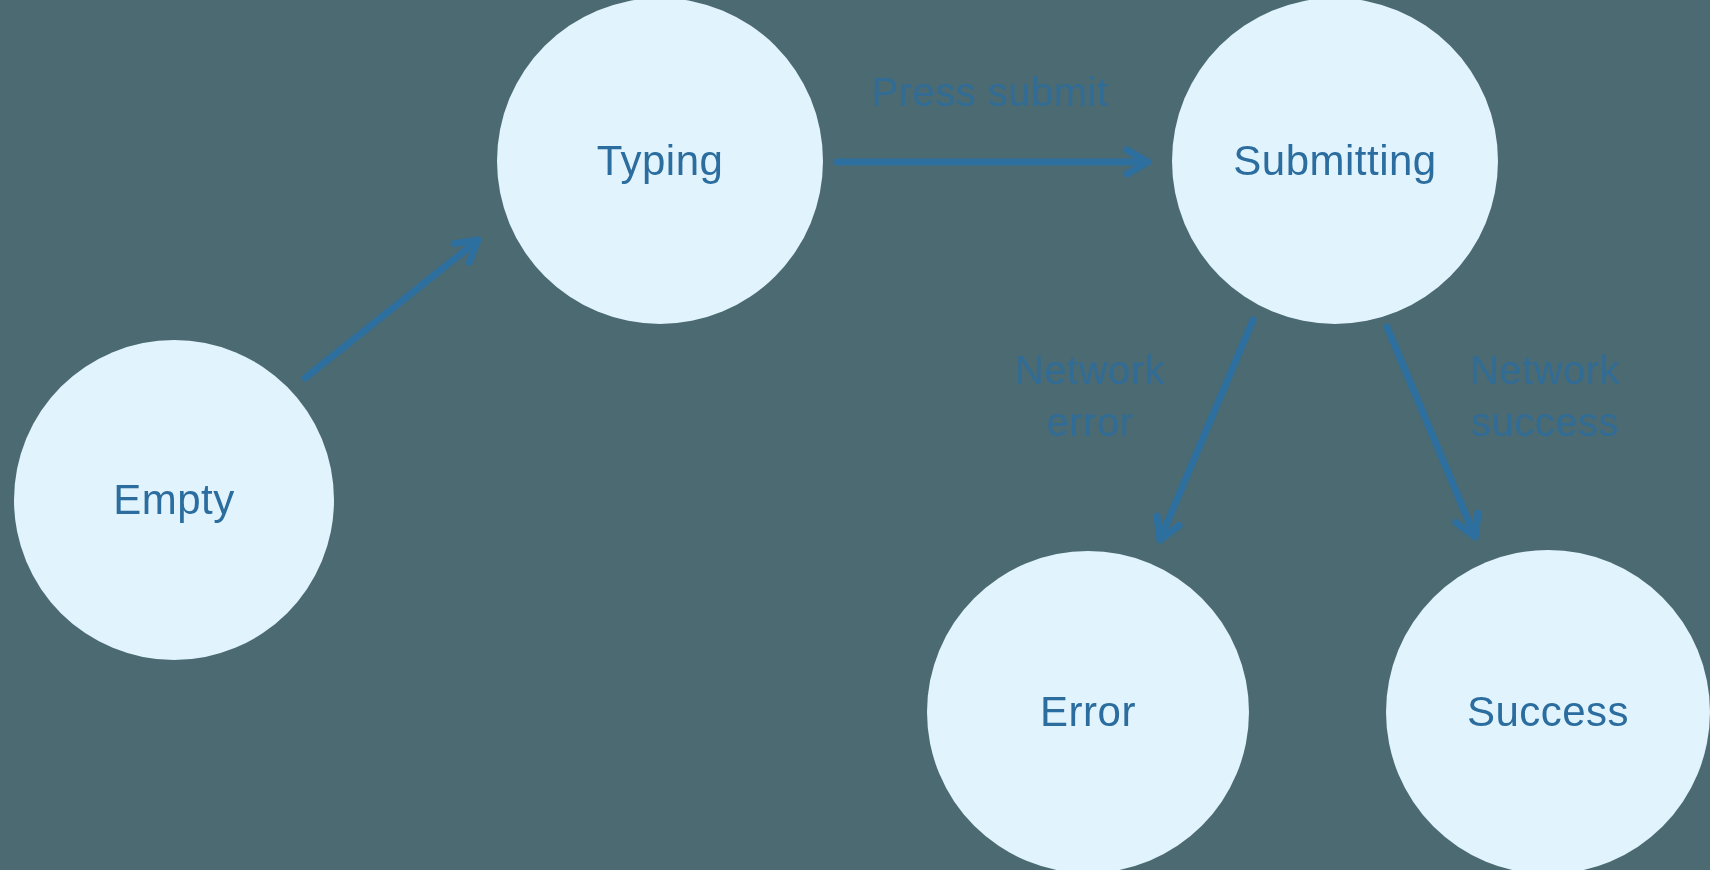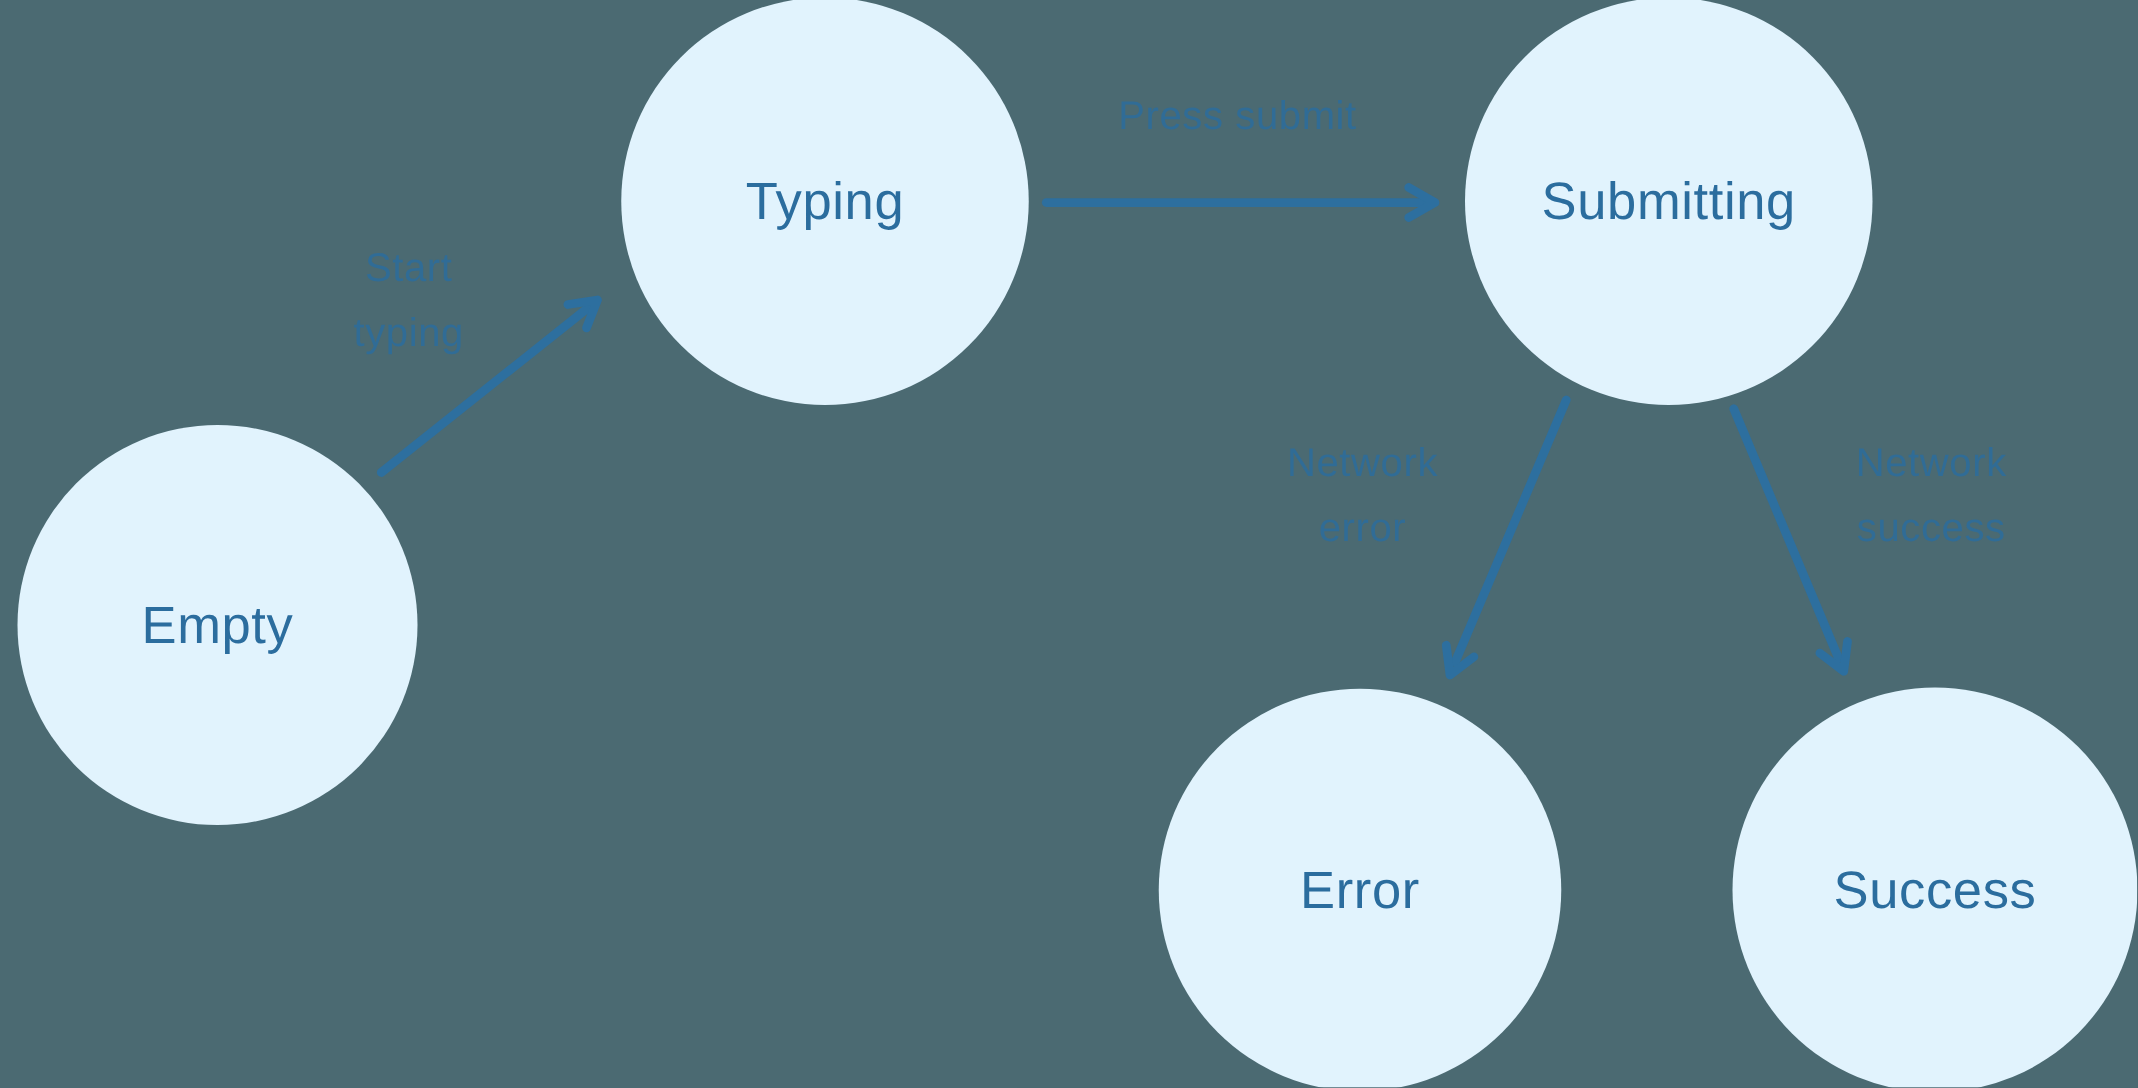--- a/index.html
+++ b/index.html
@@ -39,21 +39,21 @@
   .state-label {
     color: #2b6d9e;
     font-size: 42px;
     letter-spacing: 0.5px;
     text-align: center;
   }
   .edge-label {
     position: absolute;
     color: #2b6d9e;
     opacity: 0.82;
-    font-size: 32px;
+    font-size: 40px;
     line-height: 52px;
     letter-spacing: 0.5px;
     text-align: center;
     white-space: pre-line;
   }
   .node-empty      { left: 0px;    top: 340px; width: 320px; height: 320px; margin-left: 14px; }
   .node-typing     { left: 497px;  top: -2px;  width: 326px; height: 326px; }
   .node-submitting { left: 1172px; top: -2px;  width: 326px; height: 326px; }
   .node-error      { left: 927px;  top: 551px; width: 322px; height: 322px; }
   .node-success    { left: 1386px; top: 550px; width: 324px; height: 324px; }
@@ -100,22 +100,20 @@
   </div>
 
   <div class="state-node node-error">
     <span class="state-label">Error</span>
   </div>
 
   <div class="state-node node-success">
     <span class="state-label">Success</span>
   </div>
 
-  <div class="edge-label label-start-typing">Start
-typing</div>
 
   <div class="edge-label label-press-submit">Press submit</div>
 
   <div class="edge-label label-network-error">Network
 error</div>
 
   <div class="edge-label label-network-success">Network
 success</div>
 
 </div>

